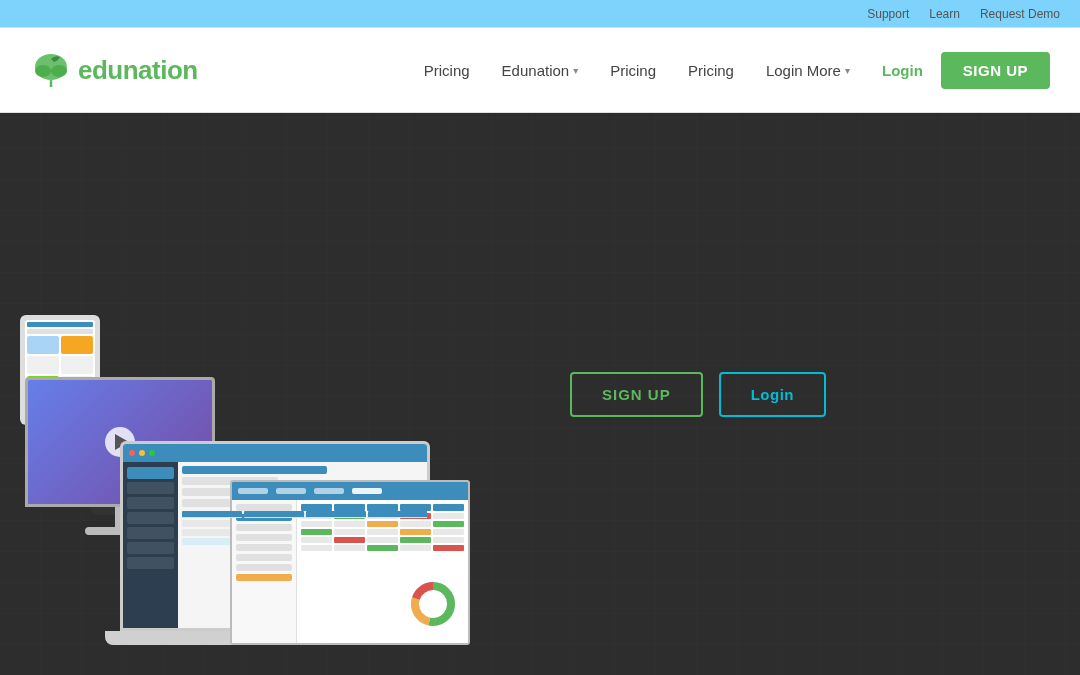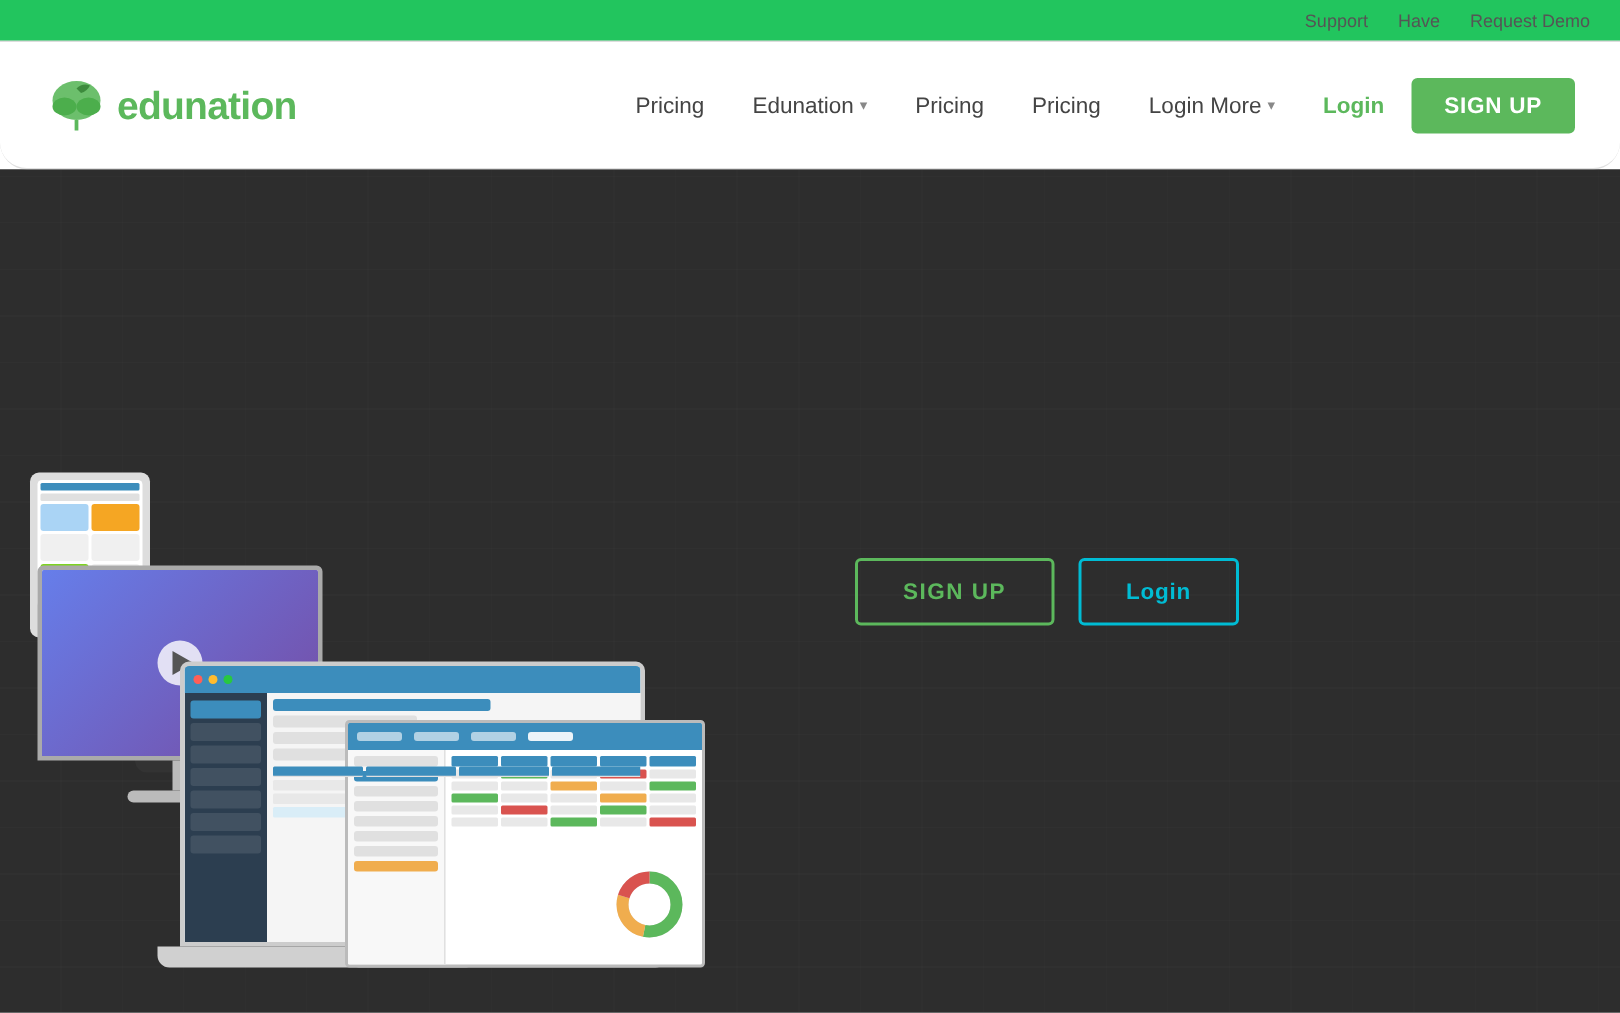--- a/index.html
+++ b/index.html
@@ -1,20 +1,20 @@
 <!DOCTYPE html>
 <html><head>
   <meta charset="utf-8">
   <style>
     * { margin: 0; padding: 0; box-sizing: border-box; }
     body { width: 1080px; height: 675px; font-family: 'Segoe UI', Arial, sans-serif; overflow: hidden; }
 
     
     .utility-bar {
-      background: #22c55e;
+      background: #7dd3fc;
       height: 28px;
       display: flex;
       align-items: center;
       justify-content: flex-end;
       padding: 0 20px;
       gap: 20px;
       border-bottom: 1px solid #ddd;
     }
     .utility-bar a {
       font-size: 12px;
@@ -26,21 +26,20 @@
     .header {
       background: #fff;
       height: 85px;
       display: flex;
       align-items: center;
       justify-content: space-between;
       padding: 0 30px;
       border-bottom: 1px solid #e0e0e0;
       position: relative;
       z-index: 100;
-      border-radius: 18px;
     }
     .logo {
       display: flex;
       align-items: center;
       gap: 6px;
     }
     .logo-icon {
       width: 42px;
       height: 42px;
     }
@@ -551,21 +550,21 @@
       border-radius: 4px;
       cursor: pointer;
       letter-spacing: 0.5px;
     }
   </style>
 </head>
 <body>
 
 <div class="utility-bar">
   <a>Support</a>
-  <a>Have</a>
+  <a>Learn</a>
   <a>Request Demo</a>
 </div>
 
 <div class="header">
 
   <div class="logo">
     <svg class="logo-icon" viewBox="0 0 42 42">
       <ellipse cx="21" cy="18" rx="16" ry="13" fill="#5cb85c" opacity="0.9"></ellipse>
       <ellipse cx="13" cy="22" rx="8" ry="6" fill="#4cae4c"></ellipse>
       <ellipse cx="29" cy="22" rx="8" ry="6" fill="#4cae4c"></ellipse>

